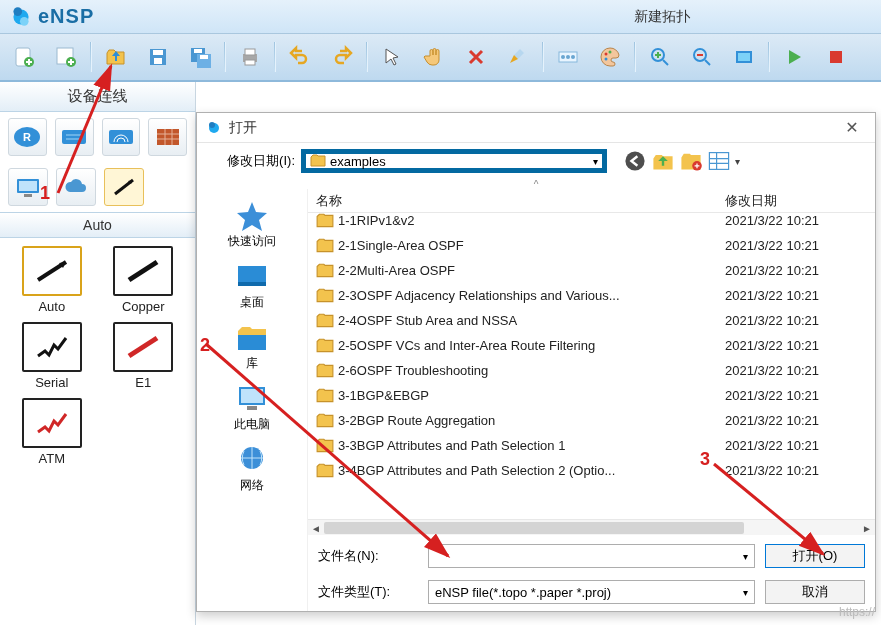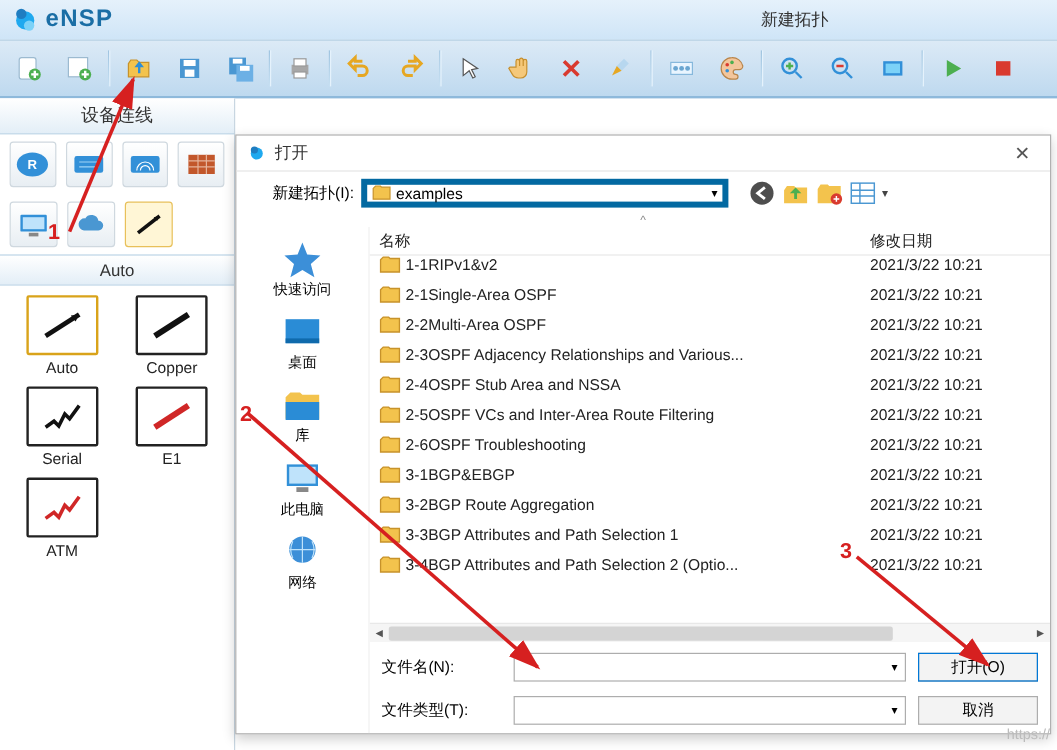--- a/index.html
+++ b/index.html
@@ -350,21 +350,21 @@
         <svg viewBox="0 0 18 18">
           <circle cx="9" cy="9" r="5" fill="#1fa9ef"></circle>
           <circle cx="7" cy="6" r="3" fill="#1f7dc1"></circle>
         </svg>
       </span>
     <span>打开</span>
     <span class="dlg-close">✕</span>
   </div>
 
   <div class="dlg-look">
-    <span class="lbl-look">新建拓扑(I):</span>
+    <span class="lbl-look">修改日期(I):</span>
     <div class="combo">
       <span class="fld-icon">
           <svg viewBox="0 0 16 16">
             <path d="M1 4l2-2h4l1 1h7v10H1z" fill="#f3c34d" stroke="#c7922a"></path>
           </svg>
         </span>
       <span>examples</span>
       <span class="dd">▾</span>
     </div>
     <div class="look-icons">
@@ -564,20 +564,21 @@
         <div class="text-combo">
             <span></span>
             <span class="dd">▾</span>
           </div>
         <div class="dlg-btn primary">
             <span>打开(O)</span>
           </div>
 
         <span class="form-lbl">文件类型(T):</span>
         <div class="text-combo">
+            <span>eNSP file(*.topo *.paper *.proj)</span>
             <span class="dd">▾</span>
           </div>
         <div class="dlg-btn">
             <span>取消</span>
           </div>
       </div>
     </div>
   </div>
 </div>
 

